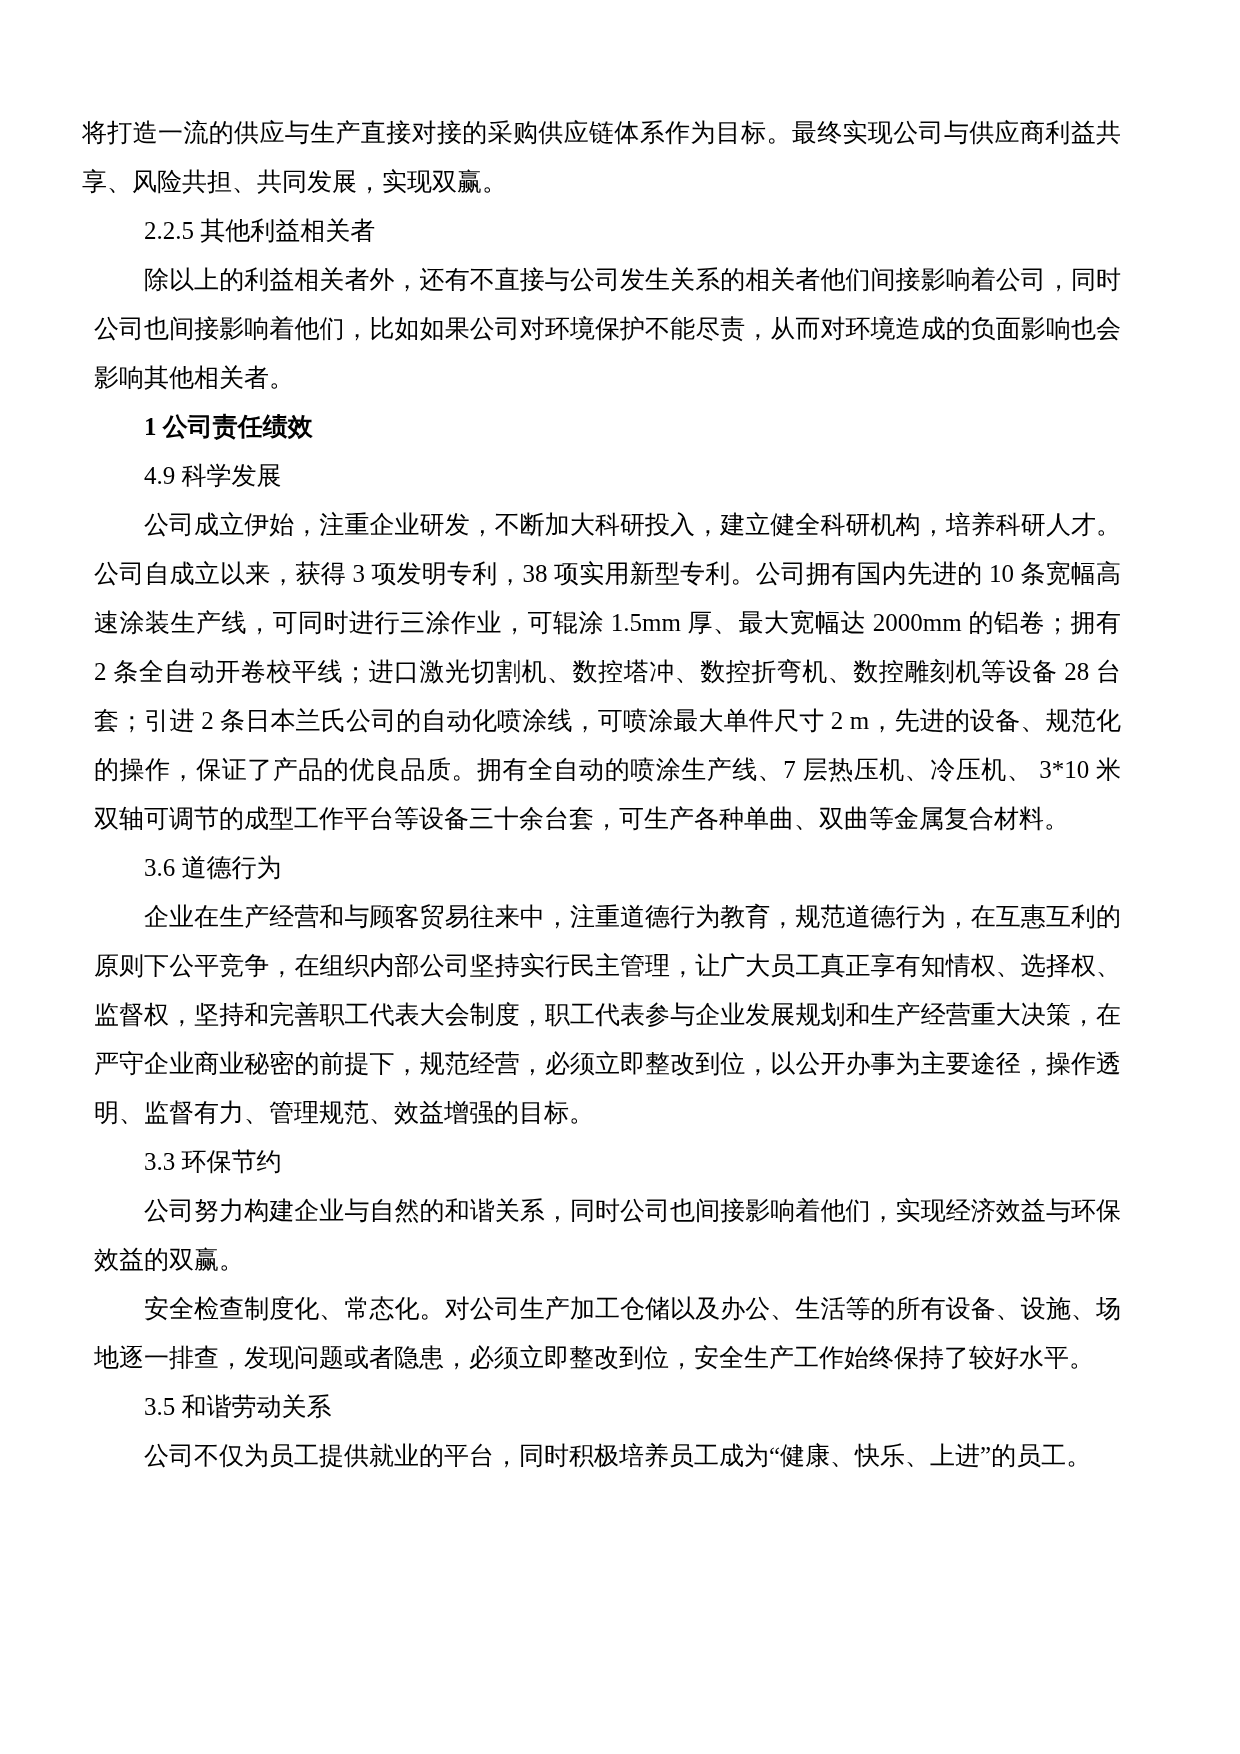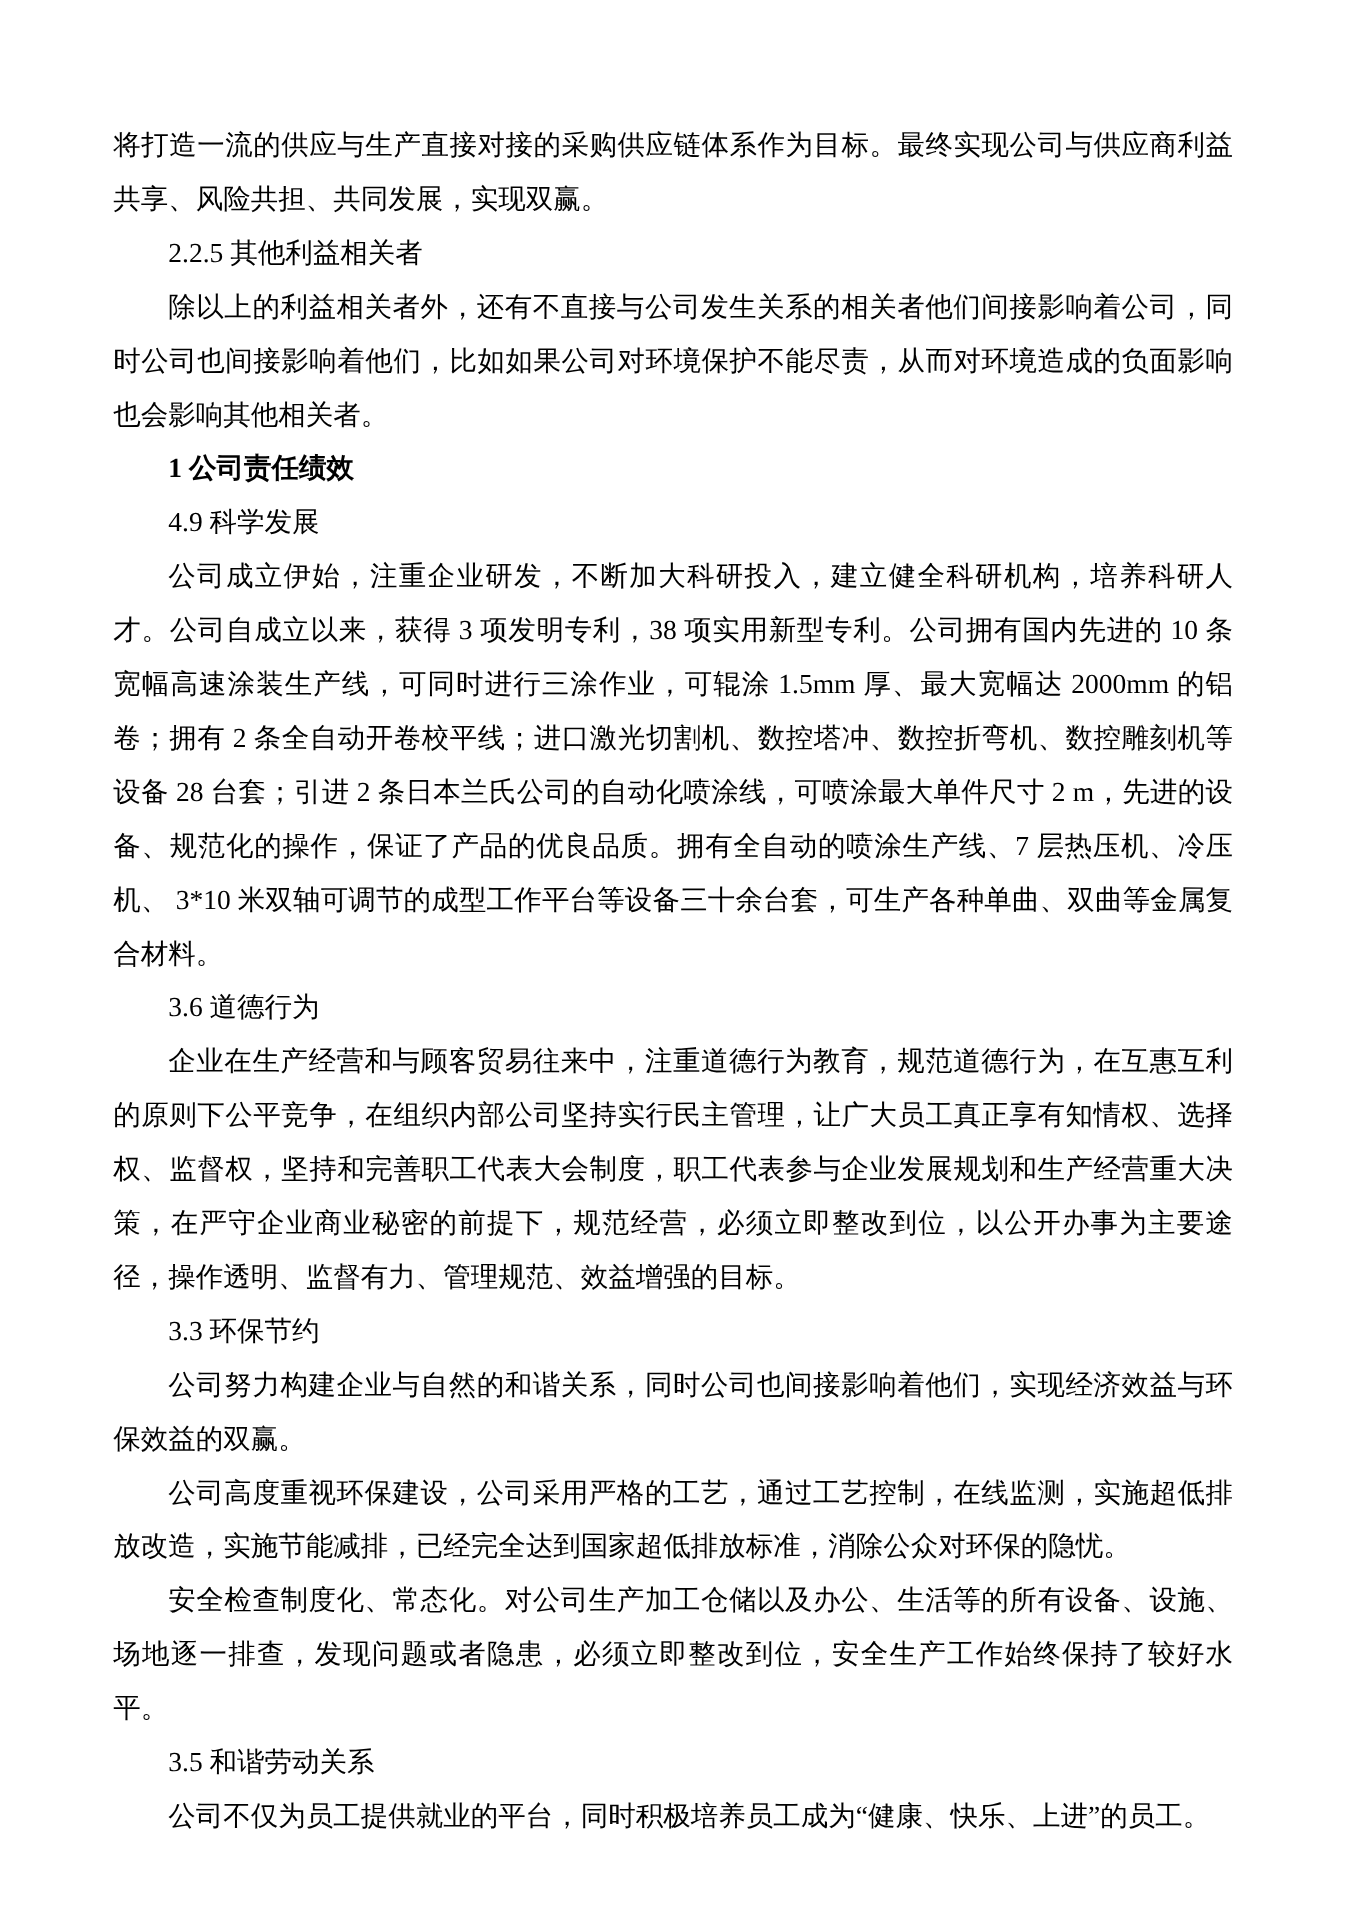--- a/index.html
+++ b/index.html
@@ -9,52 +9,52 @@
   body {
     width: 1240px;
     height: 1754px;
     background: #ffffff;
     overflow: hidden;
   }
   .page {
     box-sizing: border-box;
     width: 1240px;
     height: 1260px;
-    padding: 108px 119px 0 103px;
+    padding: 108px 119px 0 82px;
     background: #ffffff;
     border-radius: 20px;
   }
   .blk {
     margin: 0;
     font-family: "Liberation Serif", "DejaVu Serif", serif;
     font-size: 25px;
     line-height: 49px;
     color: #000000;
     text-align: justify;
     letter-spacing: 0;
     word-break: normal;
   }
   .indent {
     text-indent: 50px;
+    margin-left: 12px;
   }
   .bold {
     font-weight: bold;
   }
 </style>
 </head>
 <body style="background: rgb(255, 255, 255); color: rgb(0, 0, 0);">
 
 <div class="page">
   <p class="blk">将打造一流的供应与生产直接对接的采购供应链体系作为目标。最终实现公司与供应商利益共享、风险共担、共同发展，实现双赢。</p>
   <p class="blk indent">2.2.5 其他利益相关者</p>
   <p class="blk indent">除以上的利益相关者外，还有不直接与公司发生关系的相关者他们间接影响着公司，同时公司也间接影响着他们，比如如果公司对环境保护不能尽责，从而对环境造成的负面影响也会影响其他相关者。</p>
   <p class="blk indent bold">1 公司责任绩效</p>
   <p class="blk indent">4.9 科学发展</p>
   <p class="blk indent">公司成立伊始，注重企业研发，不断加大科研投入，建立健全科研机构，培养科研人才。公司自成立以来，获得 3 项发明专利，38 项实用新型专利。公司拥有国内先进的 10 条宽幅高速涂装生产线，可同时进行三涂作业，可辊涂 1.5mm 厚、最大宽幅达 2000mm 的铝卷；拥有 2 条全自动开卷校平线；进口激光切割机、数控塔冲、数控折弯机、数控雕刻机等设备 28 台套；引进 2 条日本兰氏公司的自动化喷涂线，可喷涂最大单件尺寸 2 m，先进的设备、规范化的操作，保证了产品的优良品质。拥有全自动的喷涂生产线、7 层热压机、冷压机、 3*10 米双轴可调节的成型工作平台等设备三十余台套，可生产各种单曲、双曲等金属复合材料。</p>
   <p class="blk indent">3.6 道德行为</p>
   <p class="blk indent">企业在生产经营和与顾客贸易往来中，注重道德行为教育，规范道德行为，在互惠互利的原则下公平竞争，在组织内部公司坚持实行民主管理，让广大员工真正享有知情权、选择权、监督权，坚持和完善职工代表大会制度，职工代表参与企业发展规划和生产经营重大决策，在严守企业商业秘密的前提下，规范经营，必须立即整改到位，以公开办事为主要途径，操作透明、监督有力、管理规范、效益增强的目标。</p>
   <p class="blk indent">3.3 环保节约</p>
   <p class="blk indent">公司努力构建企业与自然的和谐关系，同时公司也间接影响着他们，实现经济效益与环保效益的双赢。</p>
-  <p class="blk indent">公司高度重视环保建设，公司采用严格的工艺，通过工艺控制，在线监测，实施超低排放改造，实施节能减排，已经完全达到国家超低排放标准，消除公众对环保的隐忧。</p>
   <p class="blk indent">安全检查制度化、常态化。对公司生产加工仓储以及办公、生活等的所有设备、设施、场地逐一排查，发现问题或者隐患，必须立即整改到位，安全生产工作始终保持了较好水平。</p>
   <p class="blk indent">3.5 和谐劳动关系</p>
   <p class="blk indent">公司不仅为员工提供就业的平台，同时积极培养员工成为“健康、快乐、上进”的员工。</p>
 </div>
 
 </body></html>

